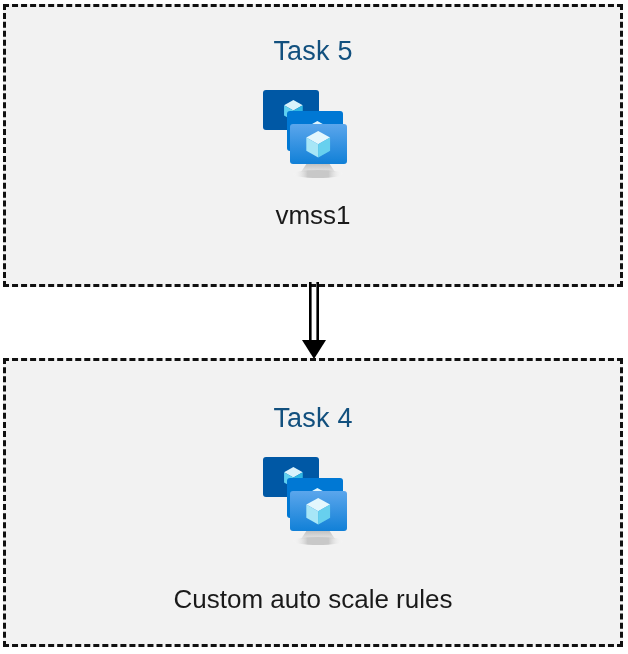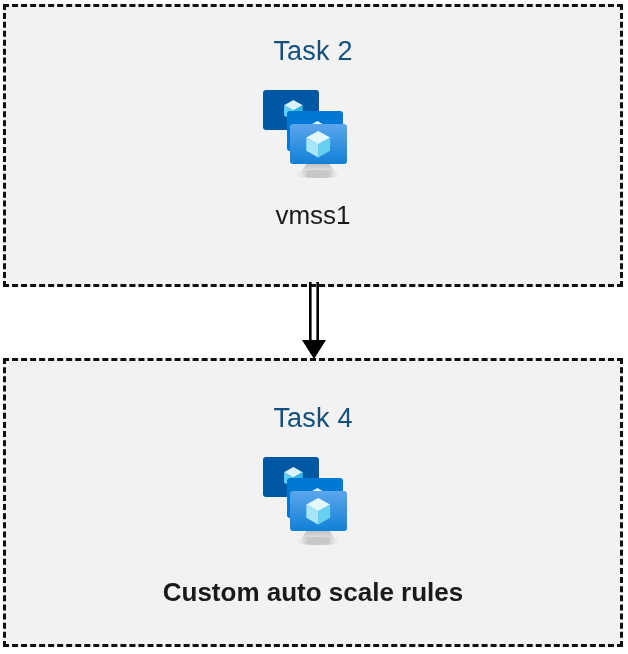--- a/index.html
+++ b/index.html
@@ -63,21 +63,21 @@
   
   .caption-block {
     text-align: center;
     color: #1a1a1a;
     font-size: 26px;
     font-weight: 400;
     line-height: 1.25;
     white-space: nowrap;
   }
   #task-box-1 .caption-block { margin-top: 6px; }
-  #task-box-2 .caption-block { margin-top: 16px; font-weight: bold; }
+  #task-box-2 .caption-block { margin-top: 23px; }
 
   
   .vmss-icon {
     display: block;
   }
   #task-box-1 .vmss-icon { margin-top: 22px; }
   #task-box-2 .vmss-icon { margin-top: 22px; }
 
   
   #connector-arrow {
@@ -88,21 +88,21 @@
     height: 78px;
   }
 </style>
 </head>
 <body>
 
 <div id="diagram-root">
 
   <div class="task-box" id="task-box-1">
 
-    <div class="task-title">Task 2</div>
+    <div class="task-title">Task 5</div>
 
     <svg class="vmss-icon" width="112" height="106" viewBox="0 0 112 106" aria-hidden="true">
       <defs>
         <linearGradient id="g-front-a" x1="0" y1="0" x2="0" y2="1">
           <stop offset="0" stop-color="#5ba6ec"></stop>
           <stop offset="1" stop-color="#1180d7"></stop>
         </linearGradient>
         <linearGradient id="g-stand-a" x1="0" y1="0" x2="0" y2="1">
           <stop offset="0" stop-color="#bdbdbd"></stop>
           <stop offset="1" stop-color="#e6e6e6"></stop>

